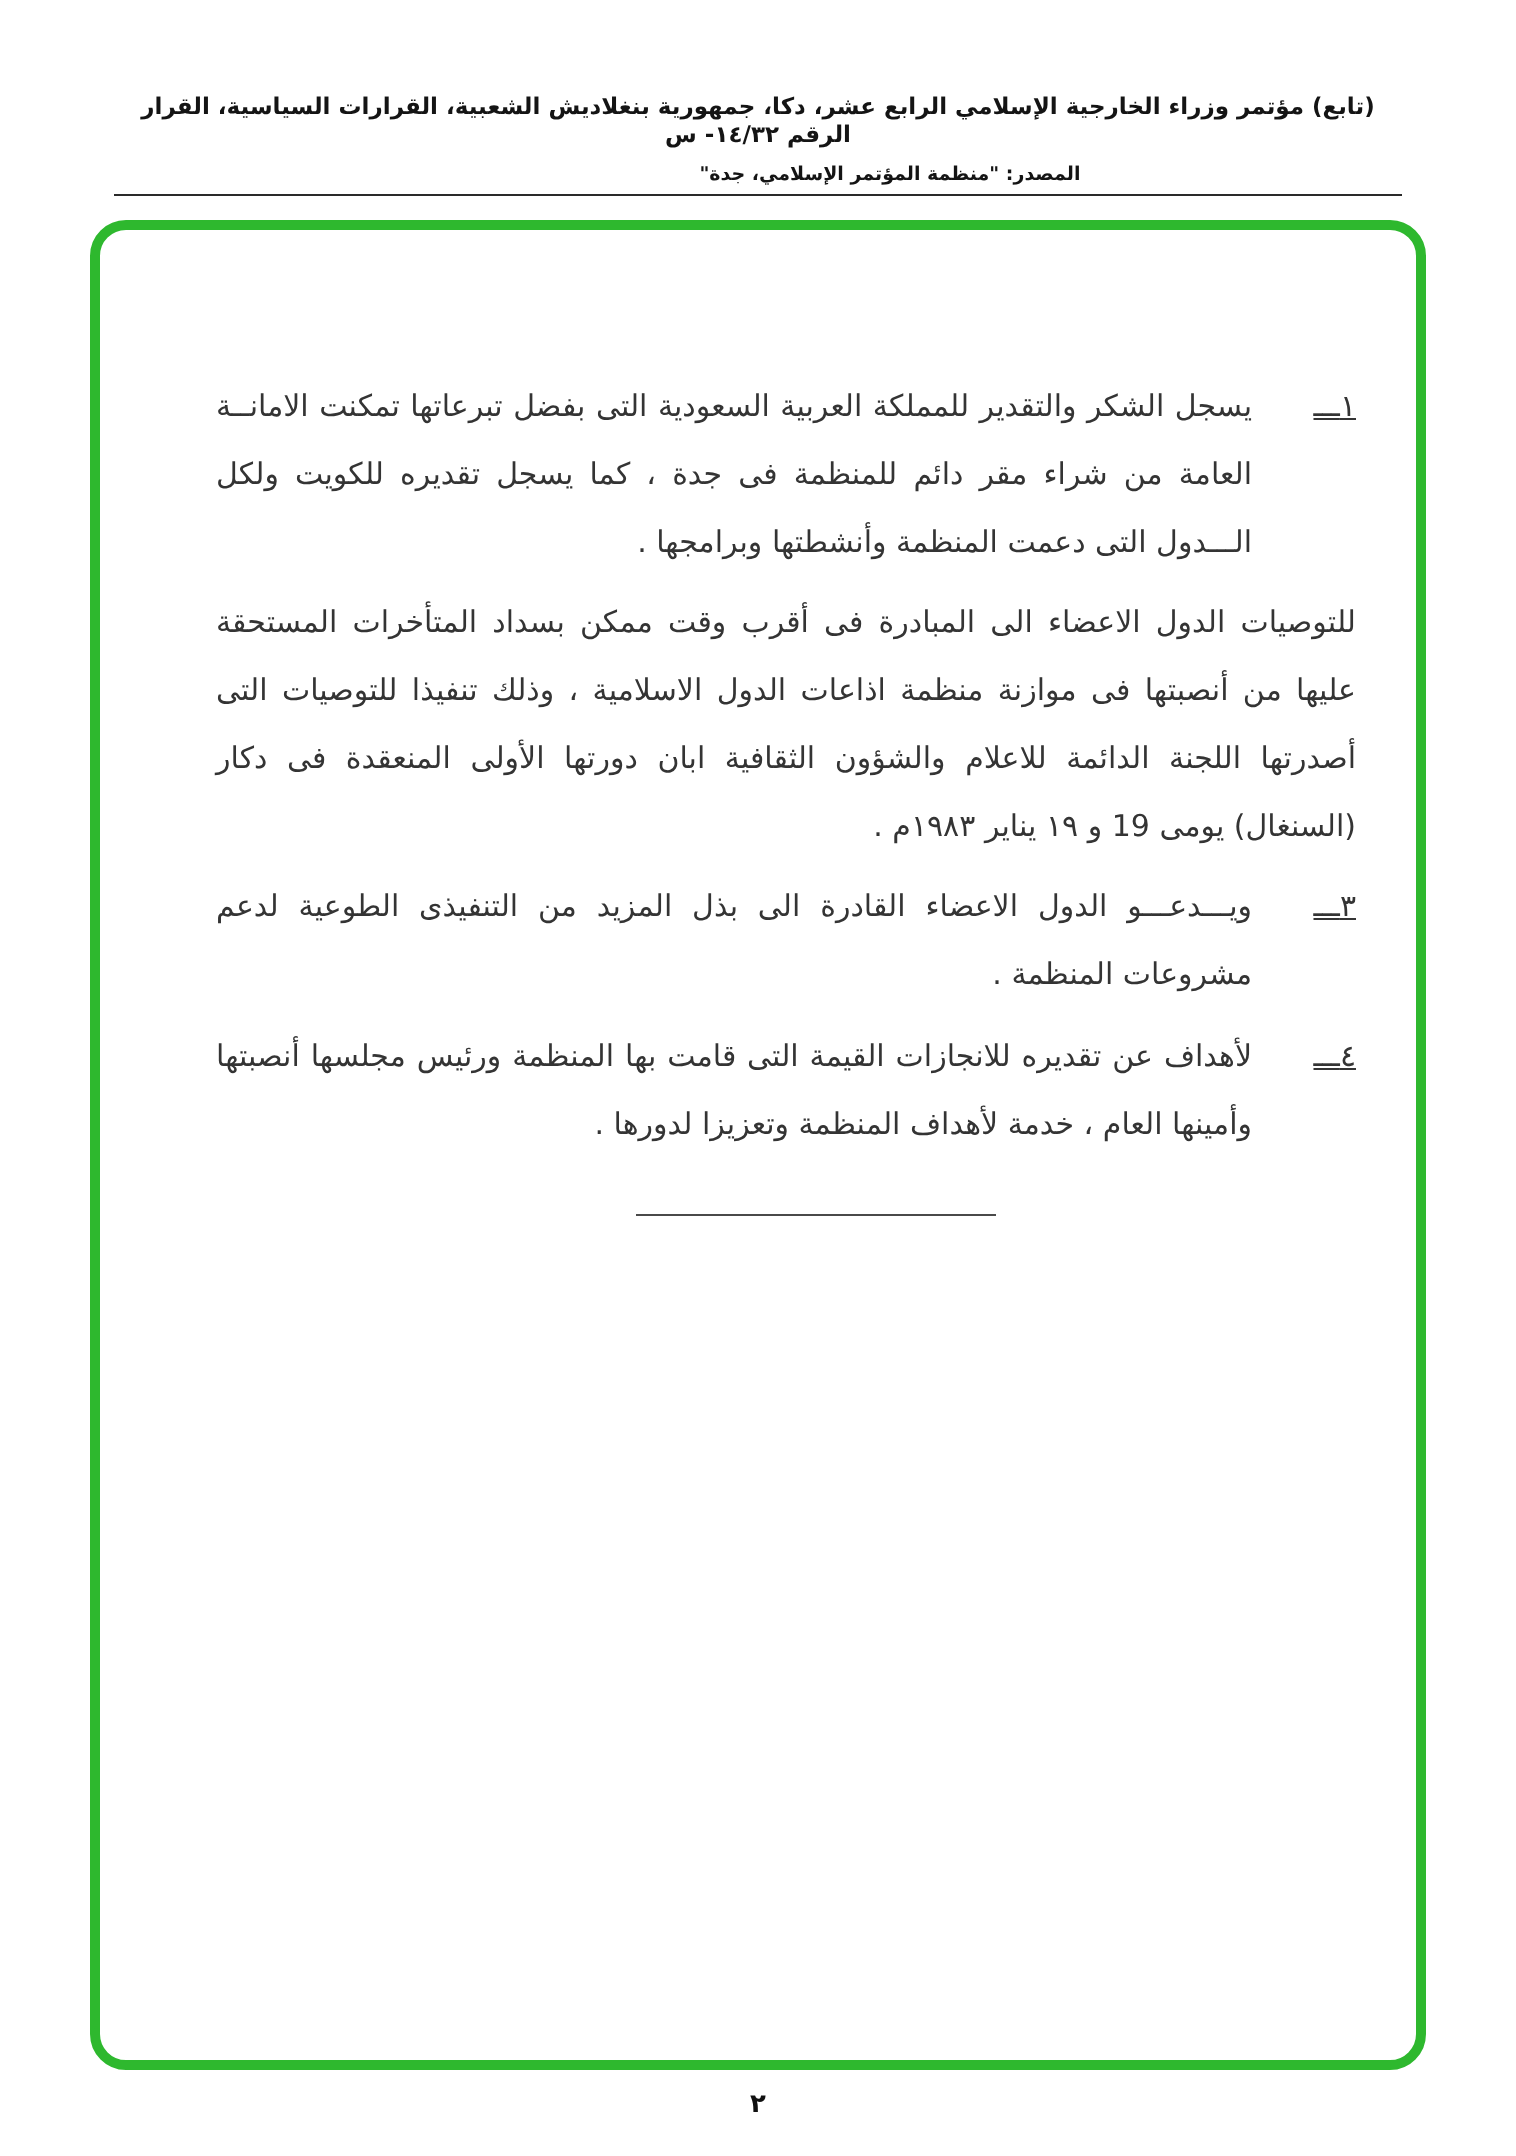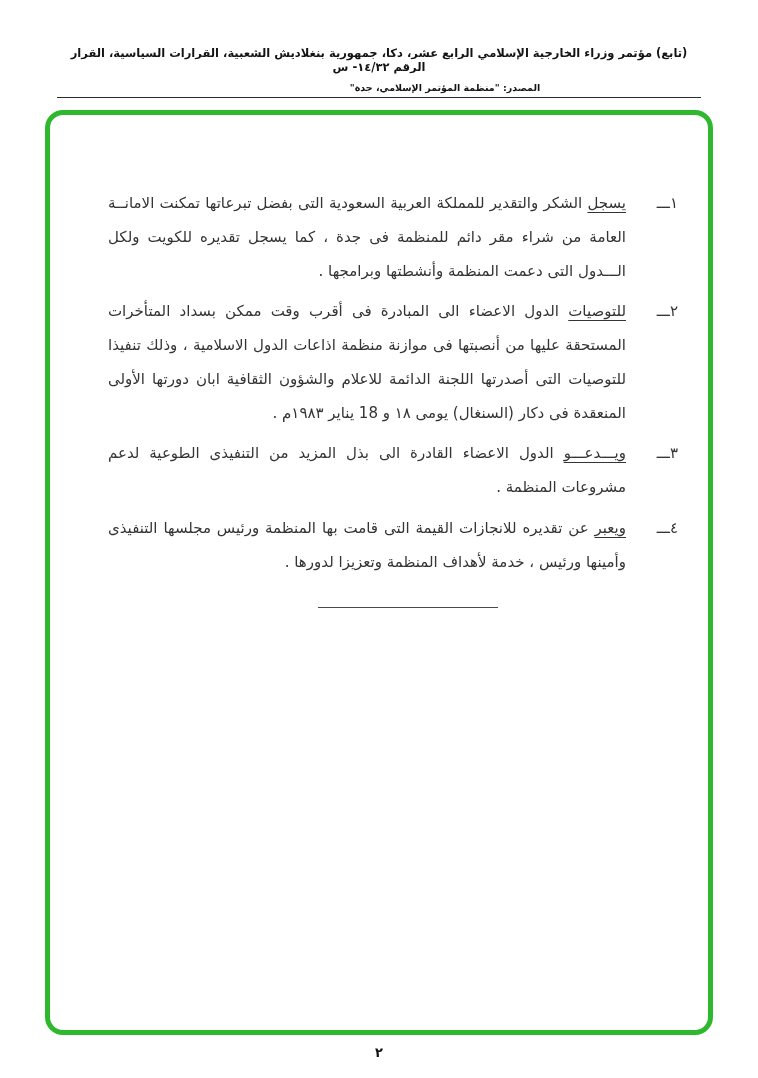--- a/index.html
+++ b/index.html
@@ -56,27 +56,27 @@
     display:flex;
     gap:10px;
     font-size:15px;
     line-height:2.25;
     margin-bottom:7px;
   }
   .item-number {
     flex:0 0 42px;
     white-space:nowrap;
     letter-spacing:1px;
+    text-decoration:underline;
   }
   .item-text {
     flex:1;
     text-align:justify;
   }
   .lead {
-    text-decoration:underline;
     text-underline-offset:4px;
   }
   .end-rule {
     width:180px;
     border:none;
     border-top:1.5px solid #4a4a4a;
     margin:28px auto 0;
     transform:translateX(15px);
   }
 
@@ -101,31 +101,30 @@
 
 <div class="scan-frame">
   <div class="scan-content">
 
     <div class="doc-item">
       <div class="item-number">١ـــ</div>
       <div class="item-text"><span class="lead">يسجل</span><span> الشكر والتقدير للمملكة العربية السعودية التى بفضل تبرعاتها تمكنت الامانــة العامة من شراء مقر دائم للمنظمة فى جدة ، كما يسجل تقديره للكويت ولكل الـــدول التى دعمت المنظمة وأنشطتها وبرامجها .</span></div>
     </div>
 
     <div class="doc-item">
-      <div class="item-number">٢ـــ</div>
-      <div class="item-text"><span class="lead">للتوصيات</span><span> الدول الاعضاء الى المبادرة فى أقرب وقت ممكن بسداد المتأخرات المستحقة عليها من أنصبتها فى موازنة منظمة اذاعات الدول الاسلامية ، وذلك تنفيذا للتوصيات التى أصدرتها اللجنة الدائمة للاعلام والشؤون الثقافية ابان دورتها الأولى المنعقدة فى دكار (السنغال) يومى ١٨ و 18 يناير ١٩٨٣م .</span></div>
+      <div class="item-text"><span class="lead">للتوصيات</span><span> الدول الاعضاء الى المبادرة فى أقرب وقت ممكن بسداد المتأخرات المستحقة عليها من أنصبتها فى موازنة منظمة اذاعات الدول الاسلامية ، وذلك تنفيذا للتوصيات التى أصدرتها اللجنة الدائمة للاعلام والشؤون الثقافية ابان دورتها الأولى المنعقدة فى دكار (السنغال) يومى 19 و ١٩ يناير ١٩٨٣م .</span></div>
     </div>
 
     <div class="doc-item">
       <div class="item-number">٣ـــ</div>
       <div class="item-text"><span class="lead">ويـــدعـــو</span><span> الدول الاعضاء القادرة الى بذل المزيد من التنفيذى الطوعية لدعم مشروعات المنظمة .</span></div>
     </div>
 
     <div class="doc-item">
       <div class="item-number">٤ـــ</div>
-      <div class="item-text"><span class="lead">ويعبر</span><span> عن تقديره للانجازات القيمة التى قامت بها المنظمة ورئيس مجلسها التنفيذى وأمينها ورئيس ، خدمة لأهداف المنظمة وتعزيزا لدورها .</span></div>
+      <div class="item-text"><span class="lead">لأهداف</span><span> عن تقديره للانجازات القيمة التى قامت بها المنظمة ورئيس مجلسها أنصبتها وأمينها العام ، خدمة لأهداف المنظمة وتعزيزا لدورها .</span></div>
     </div>
 
     <hr class="end-rule">
   </div>
 </div>
 
 <div class="page-number">٢</div>
 
 </body></html>

